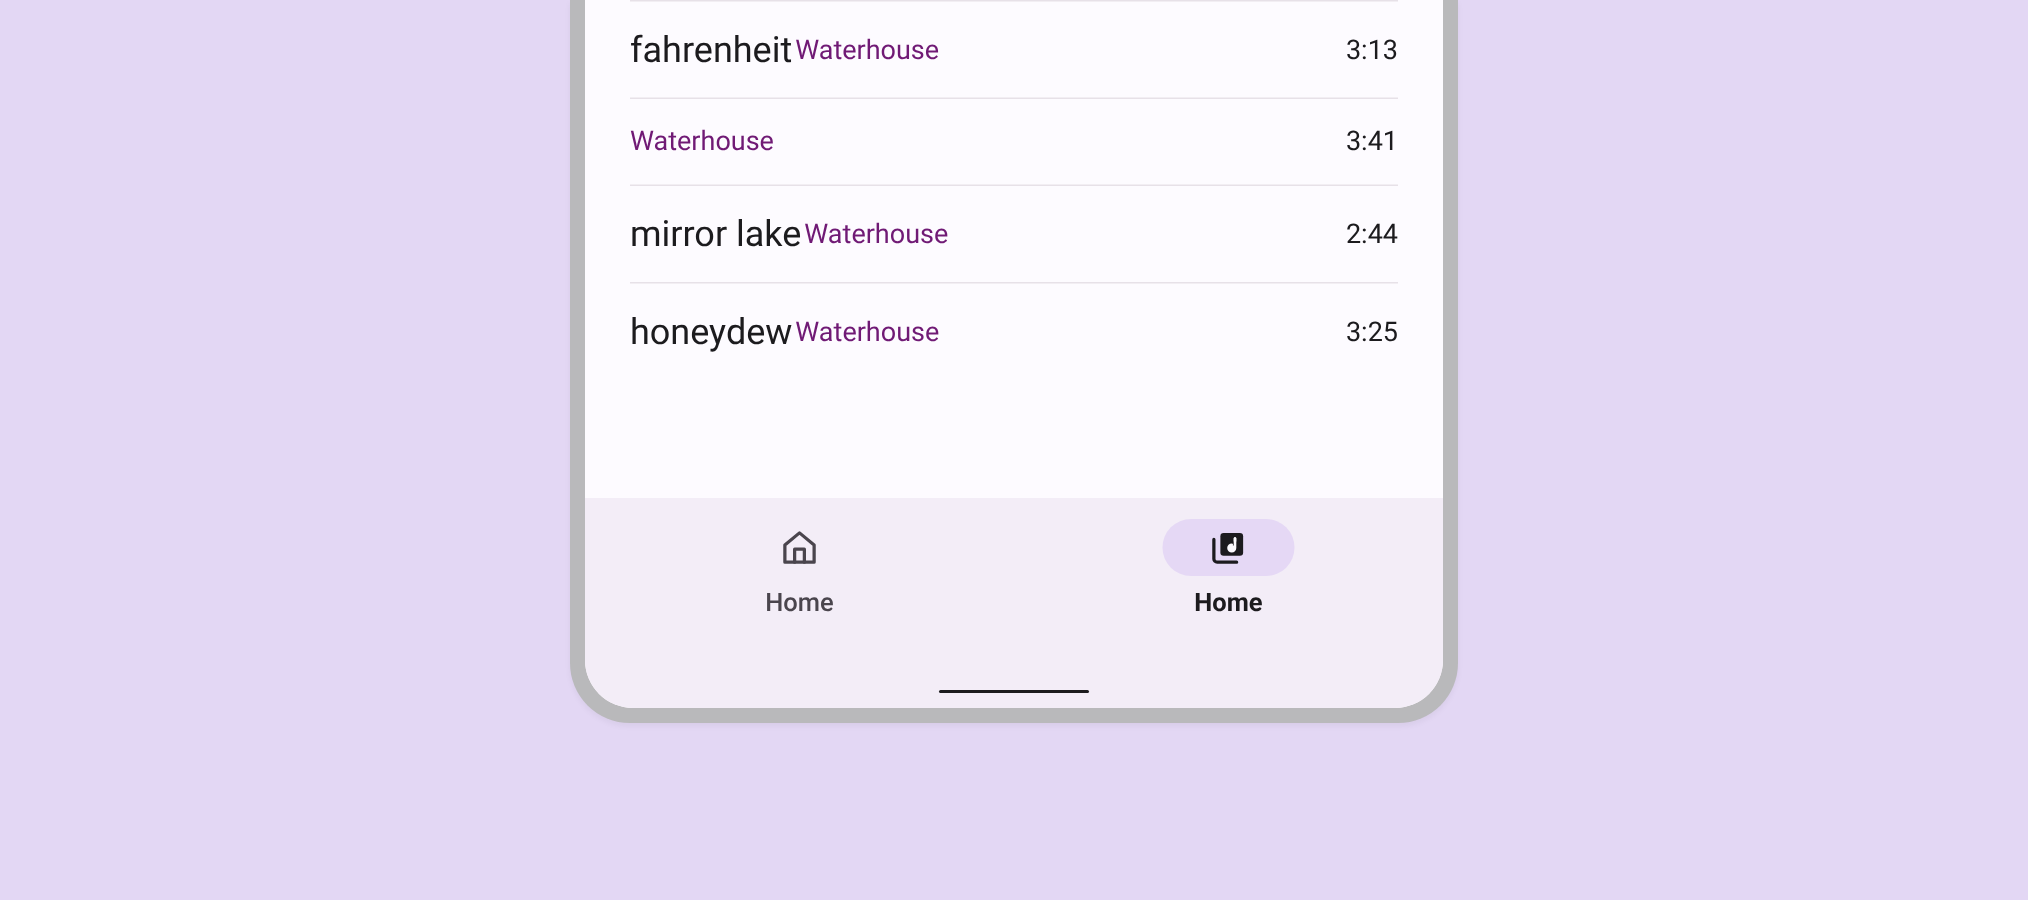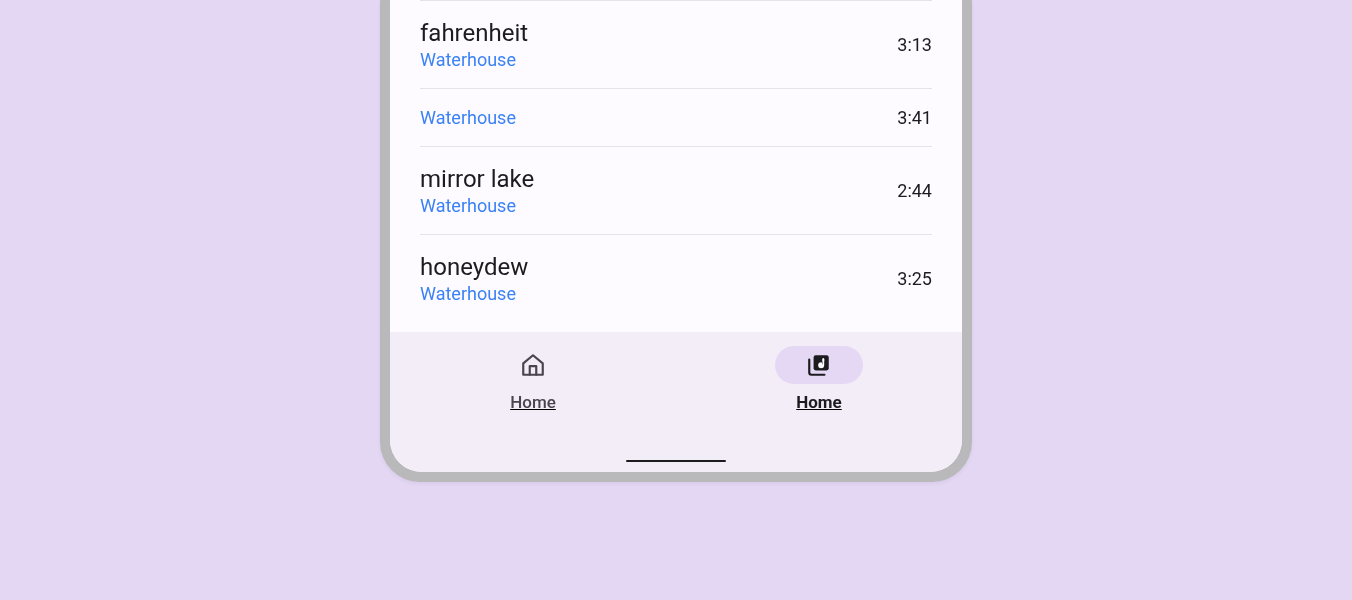--- a/index.html
+++ b/index.html
@@ -39,54 +39,54 @@
   .track-row {
     display: flex;
     align-items: center;
     justify-content: space-between;
     padding: 18px 0 18px 0;
     border-top: 1px solid #e7e1e8;
   }
   .track-row:first-child { border-top: 1px solid #e7e1e8; }
   .track-meta {
     display: flex;
-    flex-direction: column;
+    flex-direction: row;
     gap: 2px;
+    align-items: center;
   }
   .track-title {
     font-size: 24px;
     font-weight: 400;
     color: #1c1b1e;
     letter-spacing: 0px;
   }
   .track-artist {
     font-size: 18px;
     font-weight: 400;
-    color: #3b82f6;
+    color: #701a75;
   }
   .track-duration {
     font-size: 18px;
     color: #1c1b1e;
     font-variant-numeric: tabular-nums;
   }
   .bottom-nav {
     flex: 0 0 auto;
     background: #f3edf7;
     height: 140px;
     display: flex;
     flex-direction: column;
     justify-content: flex-start;
     padding-top: 14px;
     position: relative;
   }
   .nav-row {
     display: flex;
     justify-content: space-around;
     align-items: center;
-    text-decoration: underline;
   }
   .nav-item {
     display: flex;
     flex-direction: column;
     align-items: center;
     gap: 8px;
     cursor: pointer;
     min-width: 120px;
   }
   .nav-icon-wrap {

